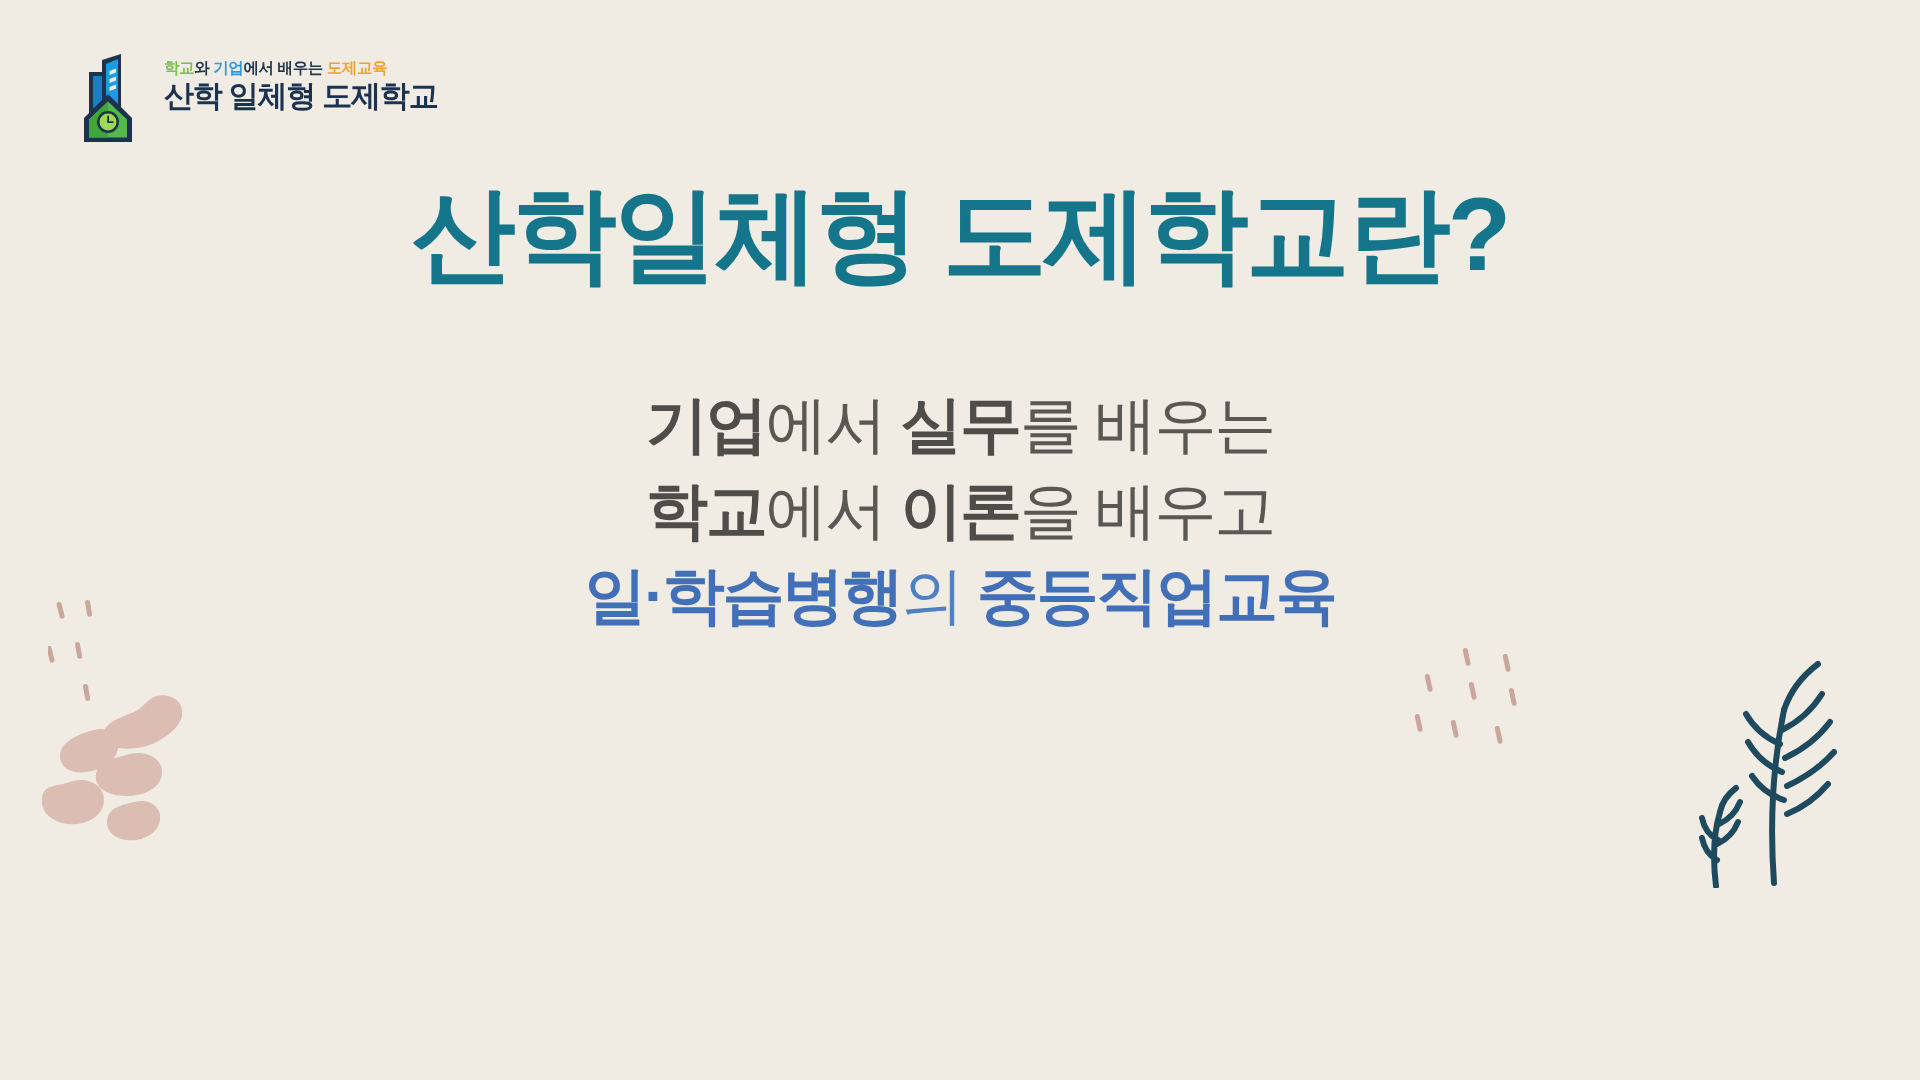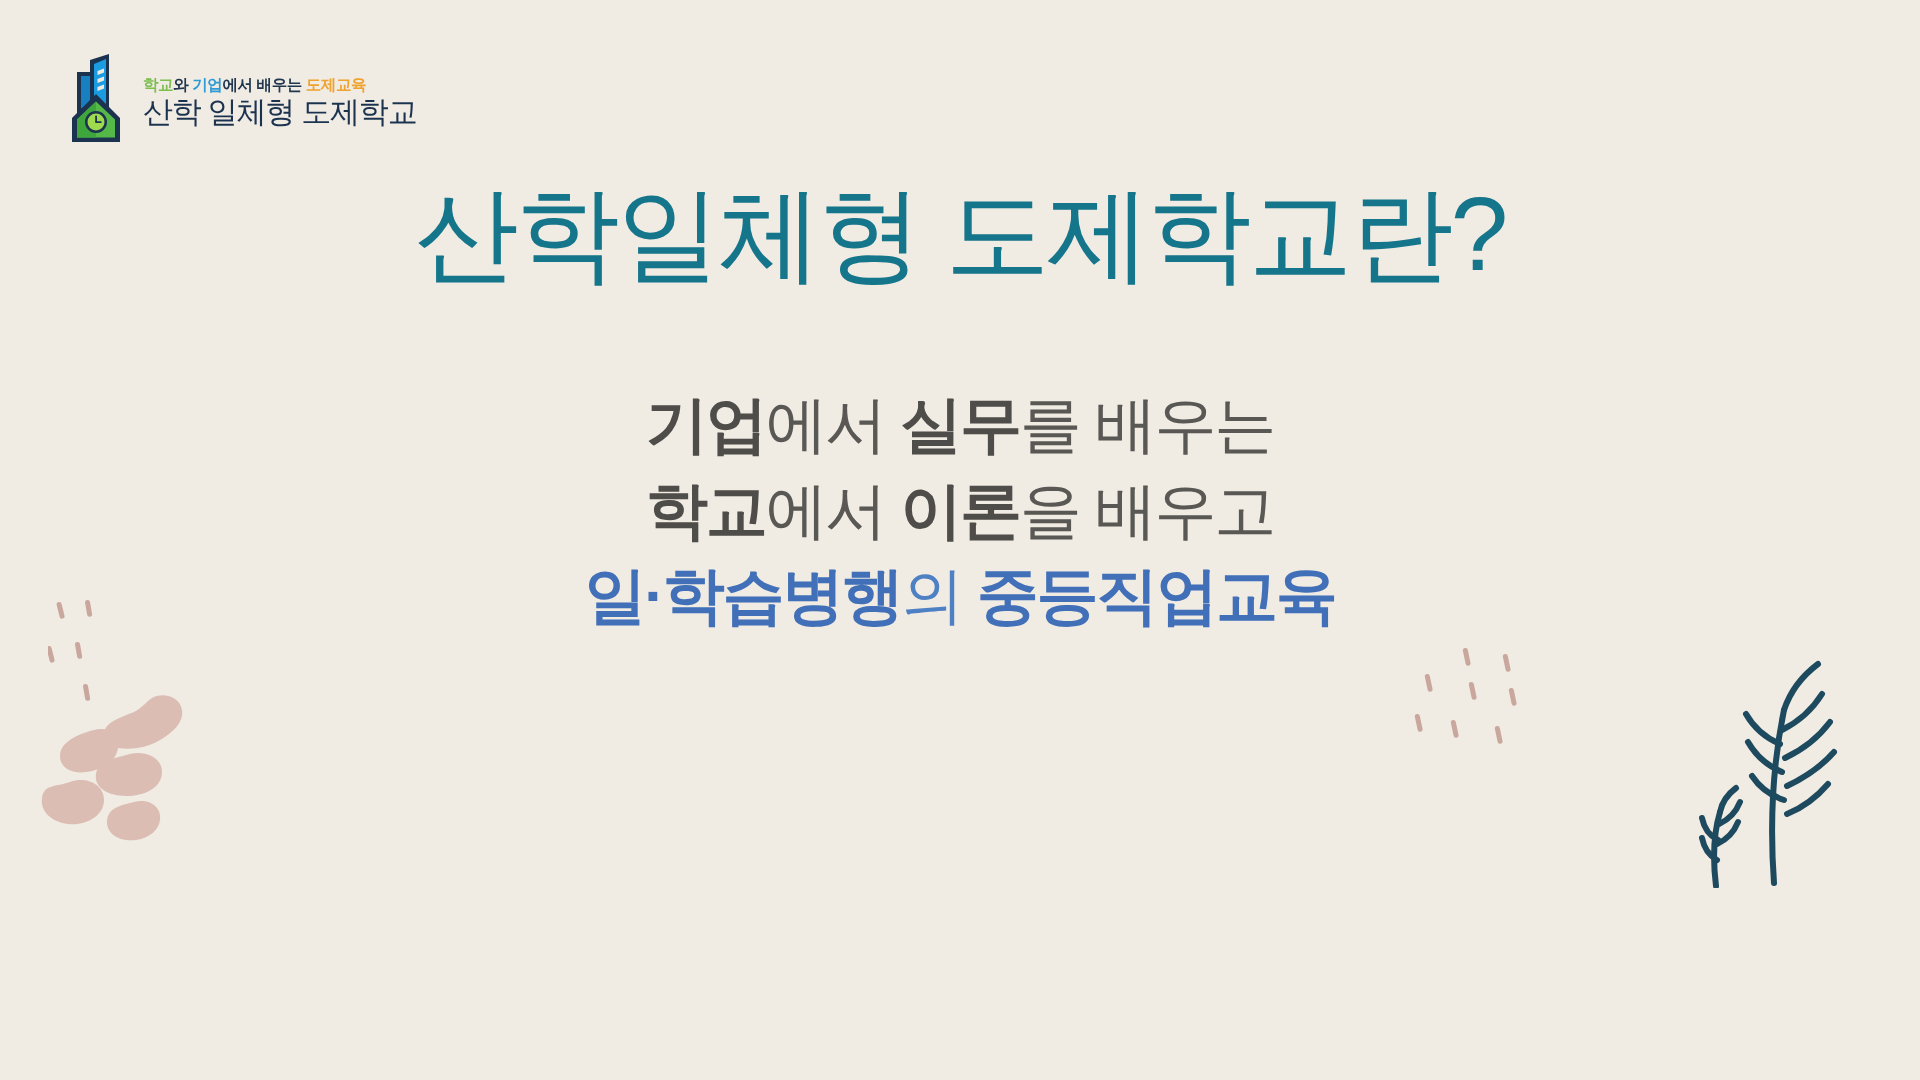--- a/index.html
+++ b/index.html
@@ -9,55 +9,55 @@
     font-family:"Liberation Sans", sans-serif;
   }
   body {
     background:#F0EBE3;
     position:relative;
   }
 
   
   #logo-block {
     position:absolute;
-    left:66px; top:52px;
+    left:78px; top:52px;
     display:flex;
-    align-items:center;
-    gap:15px;
+    align-items:flex-start;
+    gap:24px;
   }
   #logo-mark { width:62px; height:92px; display:block; }
   #logo-text-wrap { display:flex; flex-direction:column; padding-top:8px; }
   #logo-tagline {
     font-size:15.5px;
     font-weight:700;
     letter-spacing:-0.4px;
     line-height:1;
     white-space:nowrap;
     margin-bottom:5px;
   }
   #logo-tagline .tg-green  { color:#7DBE4F; }
   #logo-tagline .tg-blue   { color:#2E9BD6; }
   #logo-tagline .tg-orange { color:#F0A22E; }
   #logo-tagline .tg-dark   { color:#20374F; }
   #logo-wordmark {
     font-size:30px;
-    font-weight:400;
+    font-weight:700;
     color:#1C3350;
     letter-spacing:-1.2px;
     line-height:1;
     white-space:nowrap;
   }
 
   
   #main-title {
     position:absolute;
     top:176px; left:0; right:0;
     text-align:center;
     font-size:104px;
-    font-weight:400;
+    font-weight:700;
     color:#15768B;
     letter-spacing:-3px;
     line-height:1.12;
     white-space:nowrap;
   }
 
   
   #body-copy {
     position:absolute;
     top:382px; left:0; right:0;

